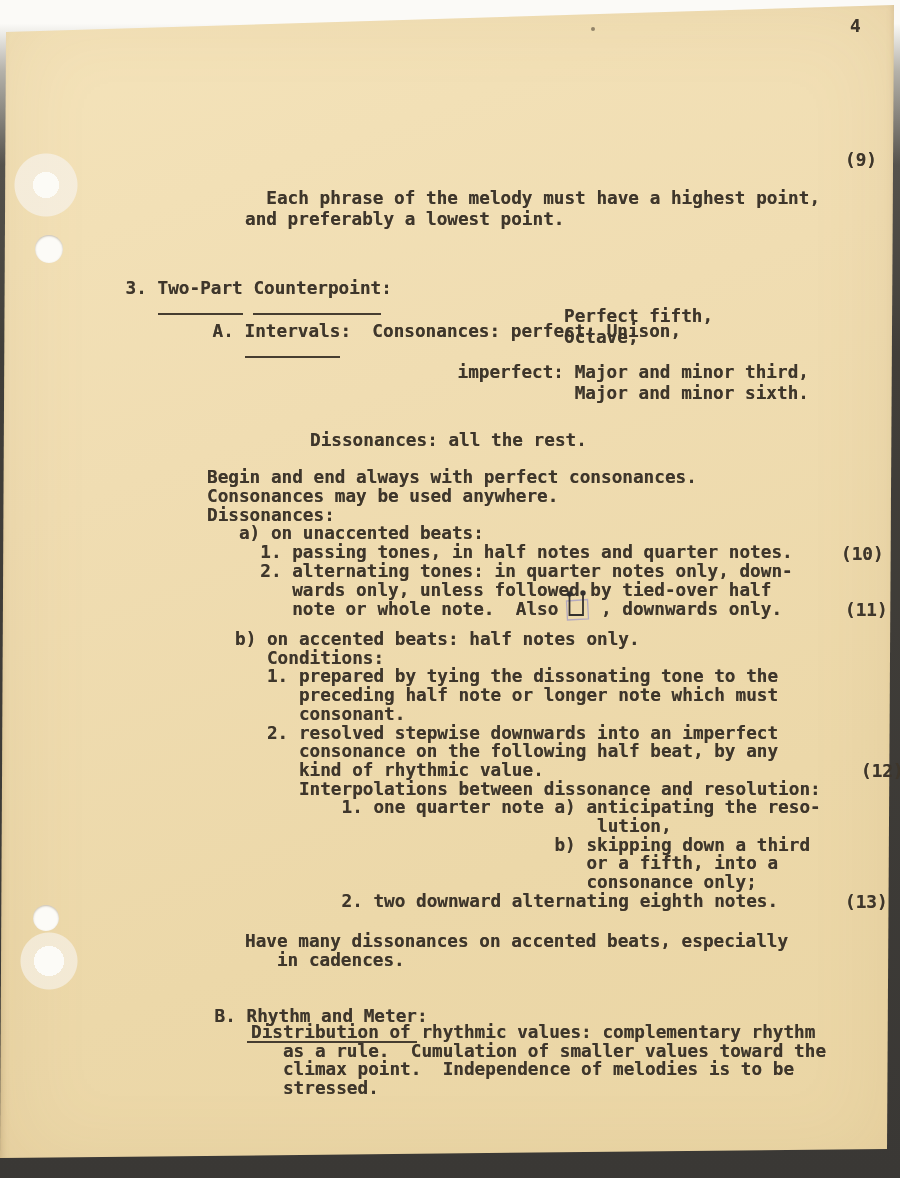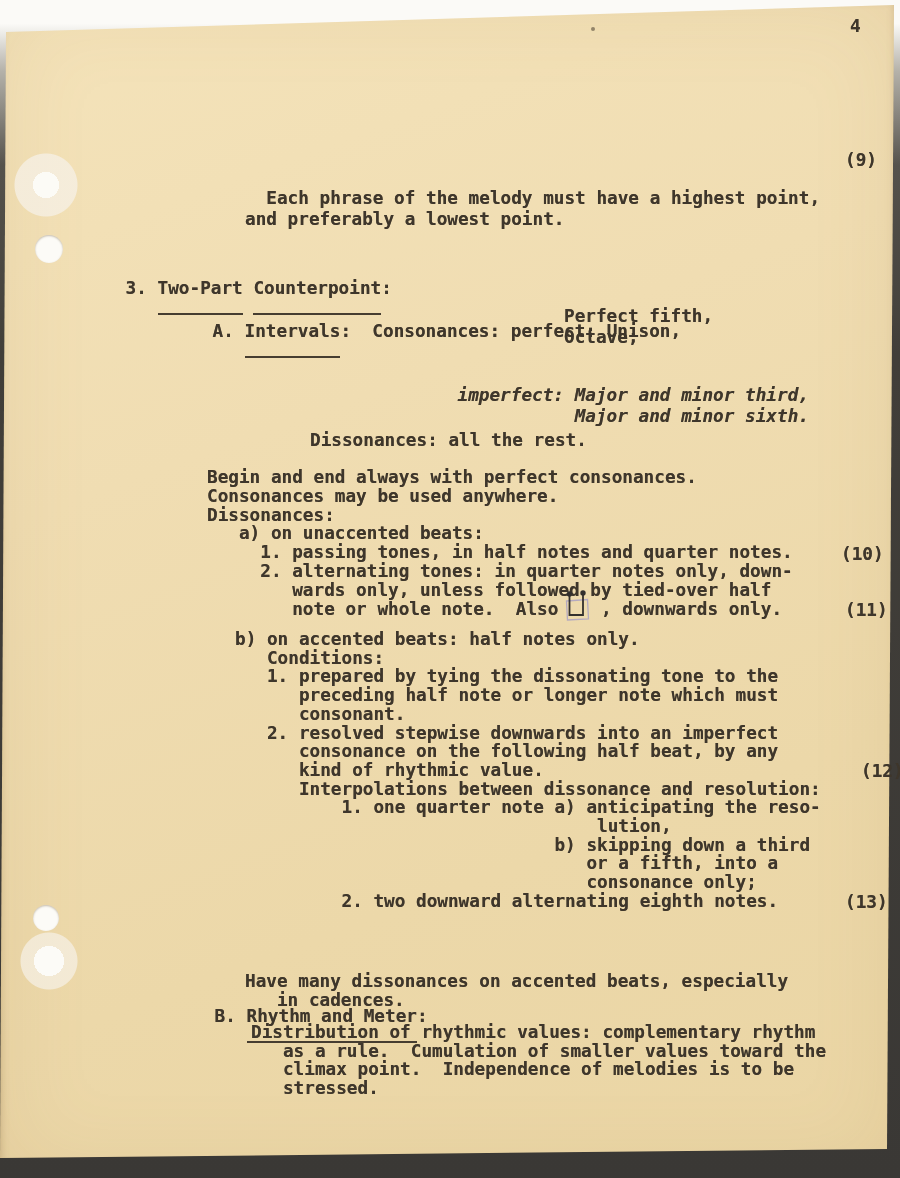--- a/index.html
+++ b/index.html
@@ -48,21 +48,21 @@
 
   <div class="tl" style="left:83px;top:257px;">
     <span>3. </span><span class="u">Two-Part</span><span> </span><span class="u">Counterpoint</span><span>:</span>
   </div>
 
   <div class="tl" style="left:170px;top:300px;">
     <span>A. </span><span class="u">Intervals</span><span>:  Consonances: perfect: Unison,</span>
   </div>
   <pre class="tl" style="left:calc(170px + 37ch);top:306px;">Perfect fifth,
 Octave;</pre>
-  <pre class="tl" style="left:calc(170px + 27ch);top:385px;font-style:italic;">imperfect: Major and minor third,
+  <pre class="tl" style="left:calc(170px + 27ch);top:362px;">imperfect: Major and minor third,
            Major and minor sixth.</pre>
   <pre class="tl" style="left:310px;top:430px;">Dissonances: all the rest.</pre>
 
   <pre class="tl" style="left:207px;top:468px;line-height:18.8px;">Begin and end always with perfect consonances.
 Consonances may be used anywhere.
 Dissonances:
    a) on unaccented beats:
      1. passing tones, in half notes and quarter notes.
      2. alternating tones: in quarter notes only, down-
         wards only, unless followed by tied-over half
@@ -87,21 +87,21 @@
       kind of rhythmic value.
       Interpolations between dissonance and resolution:
           1. one quarter note a) anticipating the reso-
                                   lution,
                               b) skipping down a third
                                  or a fifth, into a
                                  consonance only;
           2. two downward alternating eighth notes.</pre>
   <pre class="tl ref" style="left:834px;top:761px;margin-left:27px;">(12)</pre>
   <pre class="tl ref" style="left:845px;top:892px;">(13)</pre>
-  <pre class="tl" style="left:245px;top:932px;line-height:19px;margin-top:40px;">Have many dissonances on accented beats, especially
+  <pre class="tl" style="left:245px;top:932px;line-height:19px;">Have many dissonances on accented beats, especially
    in cadences.</pre>
 
   <div class="tl" style="left:172px;top:985px;">
     <span>B. </span><span class="u">Rhythm and Meter</span><span>:</span>
   </div>
   <pre class="tl" style="left:207px;top:1023px;line-height:18.5px;margin-left:44px;">Distribution of rhythmic values: complementary rhythm
    as a rule.  Cumulation of smaller values toward the
    climax point.  Independence of melodies is to be
    stressed.</pre>
 

